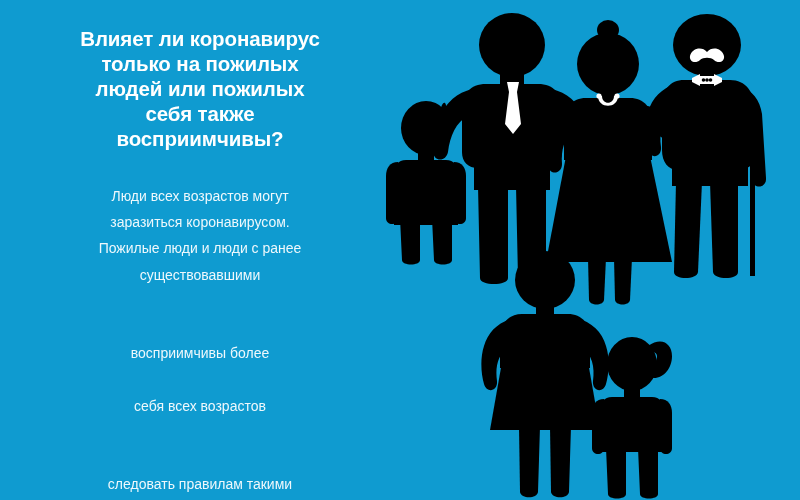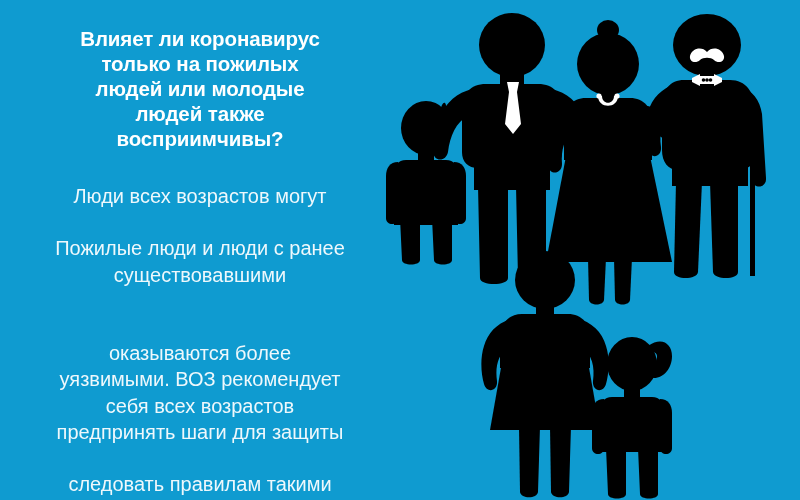--- a/index.html
+++ b/index.html
@@ -27,21 +27,21 @@
     color: #ffffff;
     font-weight: bold;
     font-size: 20.5px;
     line-height: 25px;
     letter-spacing: -0.1px;
   }
   #body-copy {
     margin: 0;
     padding-top: 32px;
     color: #eef8fc;
-    font-size: 20px;
+    font-size: 14px;
     line-height: 26.2px;
     font-weight: normal;
   }
   #figures {
     position: absolute;
     left: 0;
     top: 0;
     width: 800px;
     height: 500px;
     pointer-events: none;
@@ -51,36 +51,36 @@
 </head>
 <body>
 
 <div id="poster" style="background: rgb(15, 155, 208);">
 
   <div id="text-column">
 
     <h1 id="headline" style="color: rgb(255, 255, 255);">
       <span>Влияет ли коронавирус</span><br>
       <span>только на пожилых</span><br>
-      <span>людей или молодые</span><br>
-      <span>людей также</span><br>
+      <span>людей или пожилых</span><br>
+      <span>себя также</span><br>
       <span>восприимчивы?</span>
     </h1>
 
     <p id="body-copy" style="color: rgb(238, 248, 252);">
       <span>Люди всех возрастов могут</span><br>
-      <br>
+      <span>заразиться коронавирусом.</span><br>
       <span>Пожилые люди и люди с ранее</span><br>
       <span>существовавшими</span><br>
       <br>
       <br>
-      <span>оказываются более</span><br>
-      <span>уязвимыми. ВОЗ рекомендует</span><br>
+      <span>восприимчивы более</span><br>
+      <br>
       <span>себя всех возрастов</span><br>
-      <span>предпринять шаги для защиты</span><br>
+      <br>
       <br>
       <span>следовать правилам такими</span><br>
       
     </p>
 
   </div>
 
   <div id="figures">
     <svg class="fig-svg" width="800" height="500" viewBox="0 0 800 500" xmlns="http://www.w3.org/2000/svg">
 

